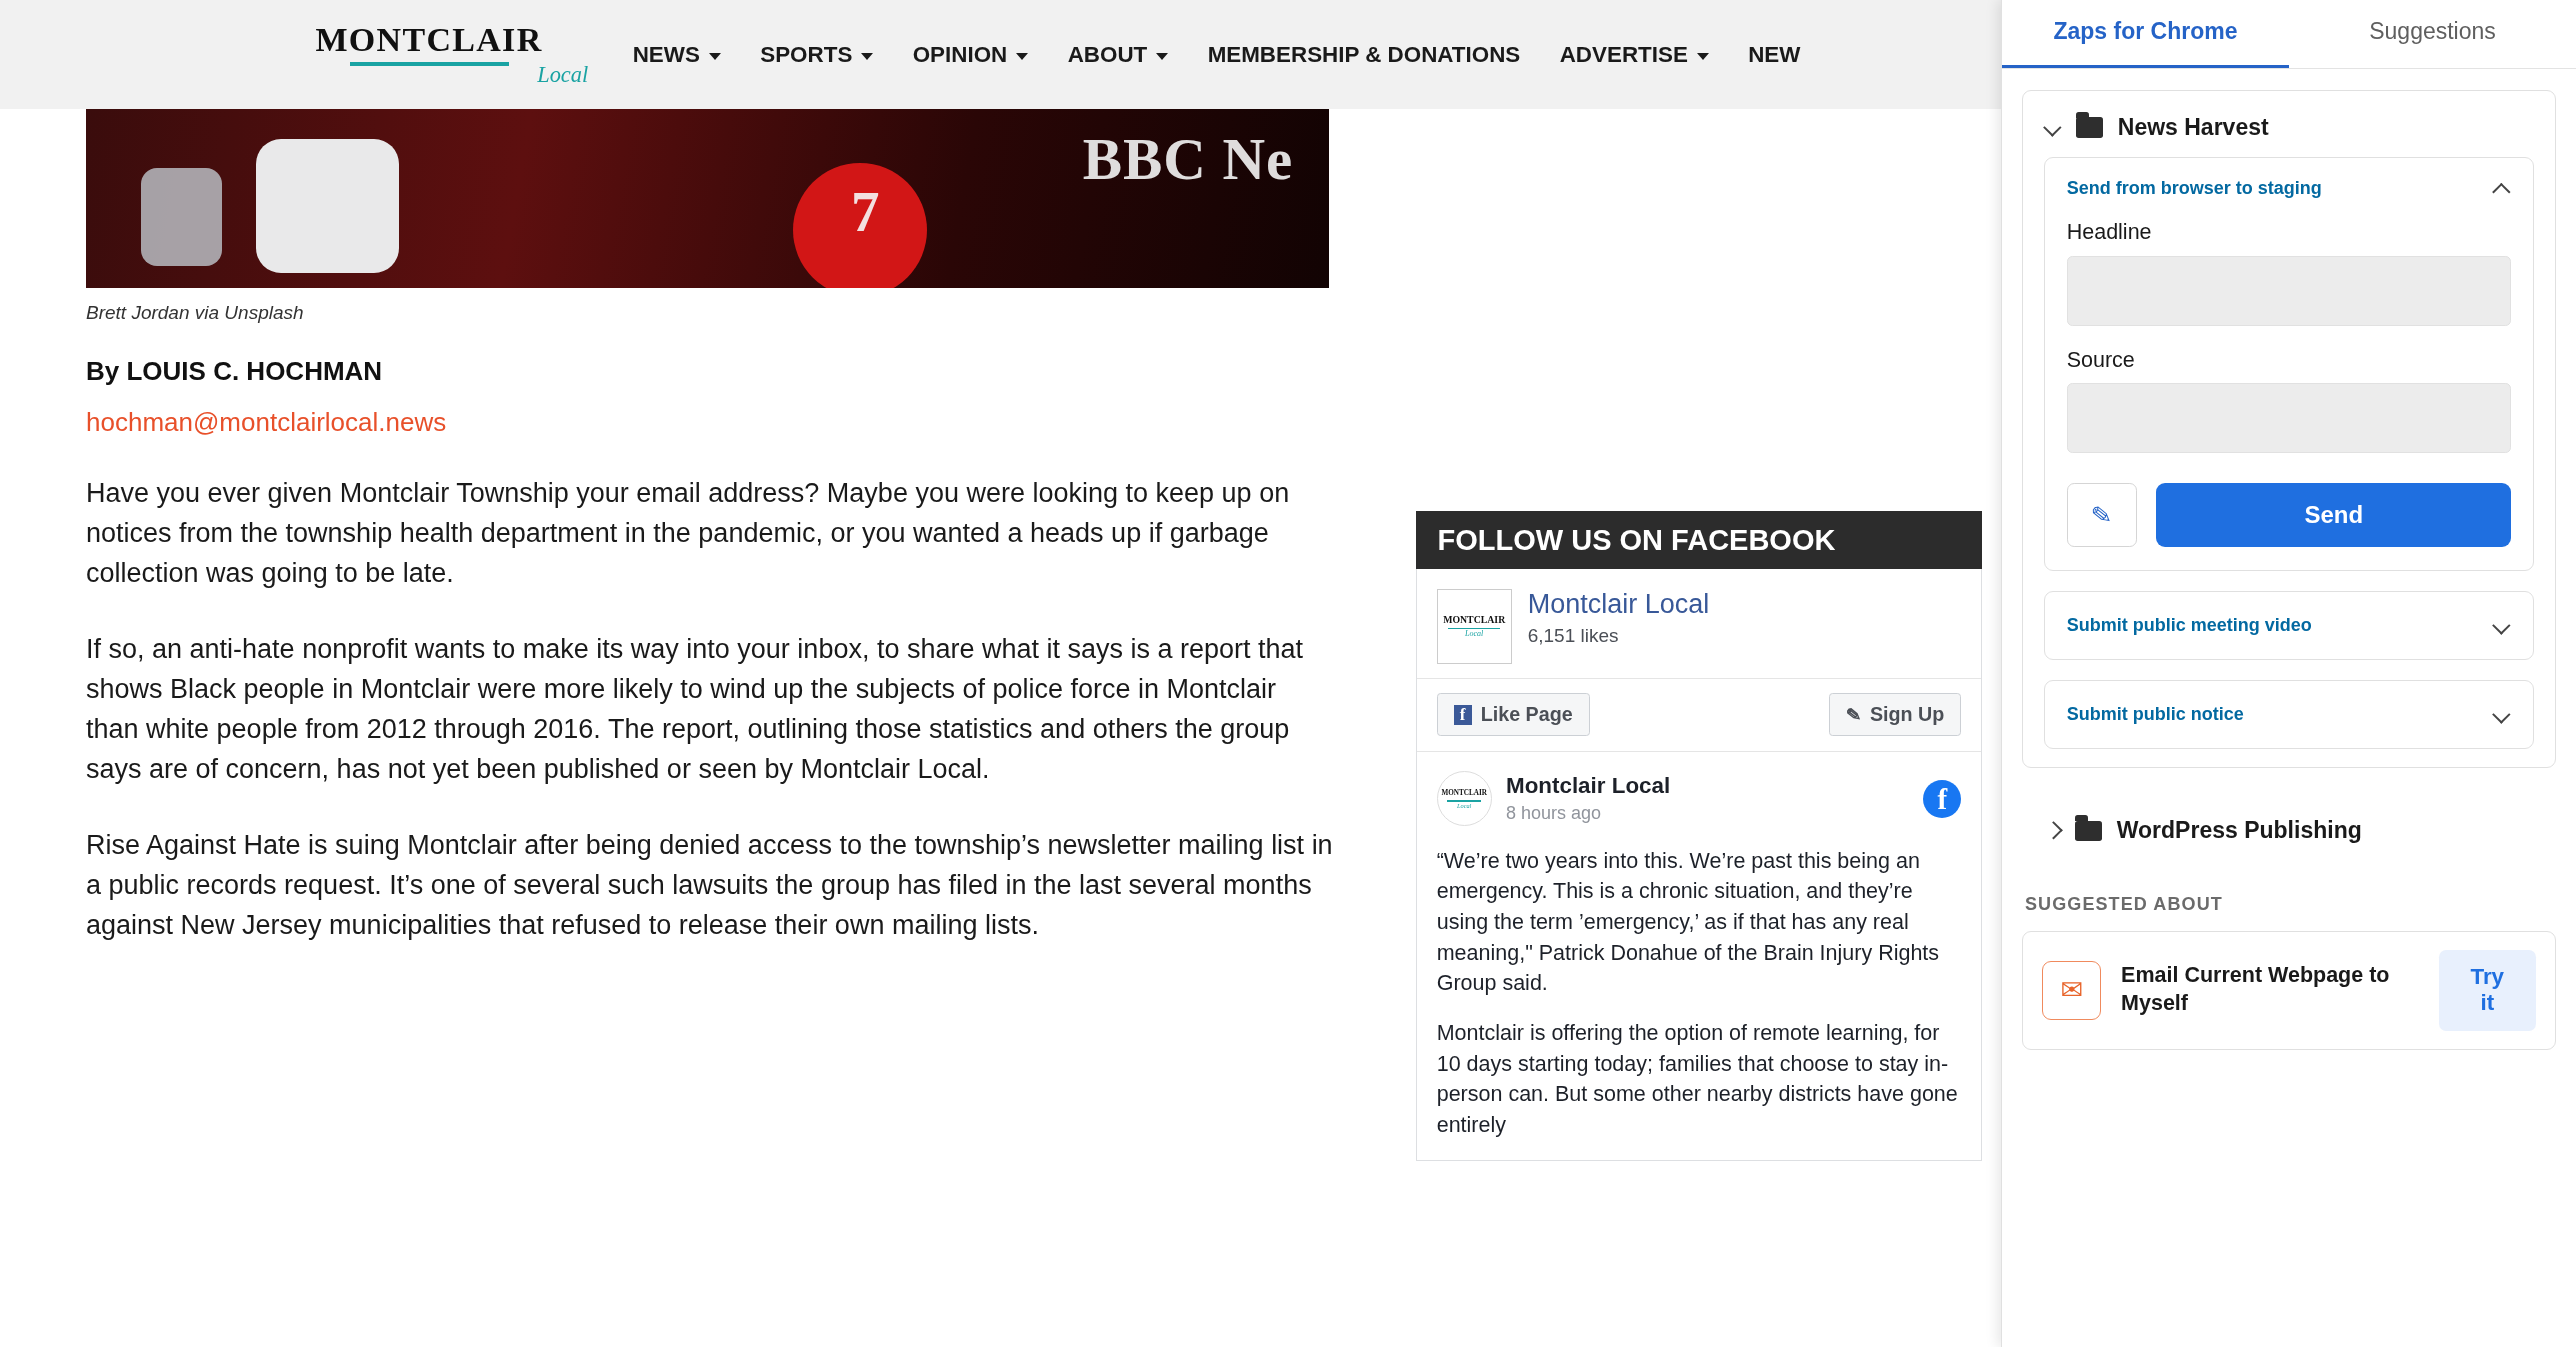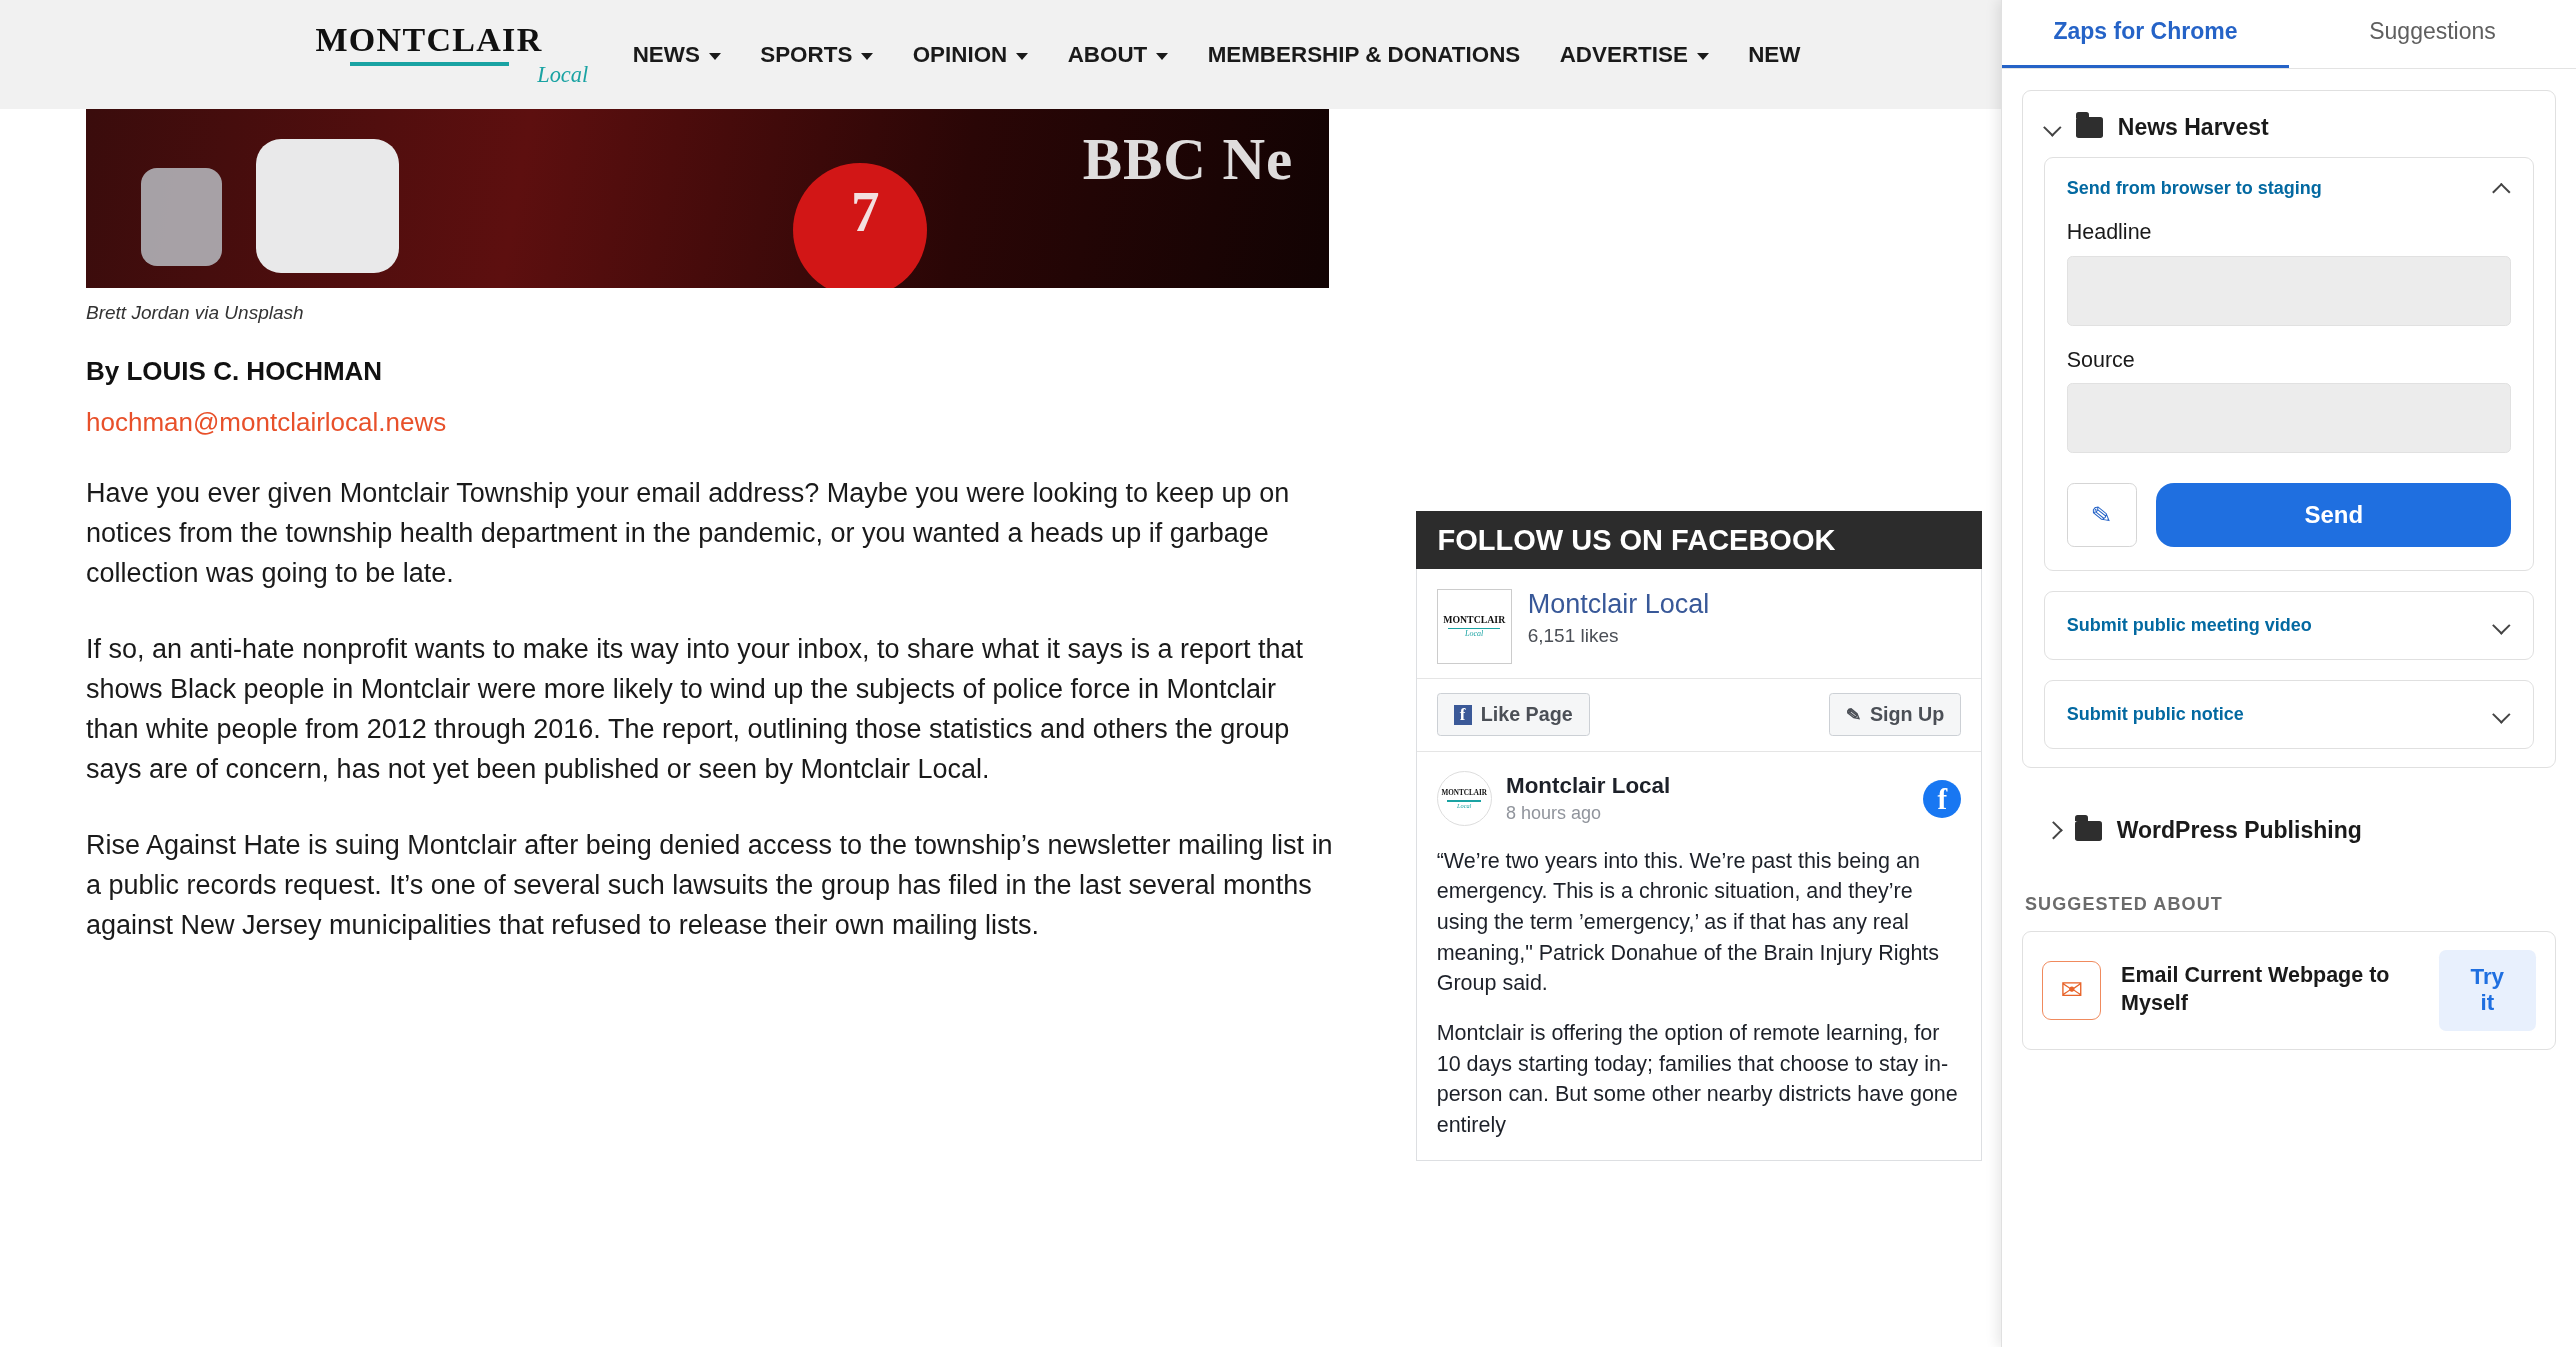--- a/index.html
+++ b/index.html
@@ -219,21 +219,21 @@
     border-radius: 5.4px; font-size: 21.5px; padding: 0 14.3px; color: #222;
     font-family: "Liberation Sans", sans-serif;
   }
   .field-row { display: flex; align-items: center; gap: 19.7px; margin-top: 30px; }
   .edit-btn {
     width: 70px; height: 64px; border: 0.9px solid #d5d5d5; border-radius: 7.2px;
     background: #fff; display: flex; align-items: center; justify-content: center; cursor: pointer;
   }
   .pencil { font-size: 25px; color: #2563c7; transform: rotate(-6deg); }
   .send-btn {
-    flex: 1; height: 64px; background: #1f6fe0; color: #fff; border: none; border-radius: 18px;
+    flex: 1; height: 64px; background: #1f6fe0; color: #fff; border: none; border-radius: 9px;
     font-weight: bold; font-size: 24px; cursor: pointer; font-family: "Liberation Sans", sans-serif;
   }
   .zap-item.collapsed { margin-top: 19.7px; padding: 23px 21.5px; }
 
   .folder-row-2 {
     display: flex; align-items: center; gap: 14.3px;
     margin: 30px 19.7px 0; padding: 19.7px 21.5px; cursor: pointer;
   }
   .suggested-label {
     font-size: 18px; letter-spacing: 1.1px; color: #6b6b6b;

